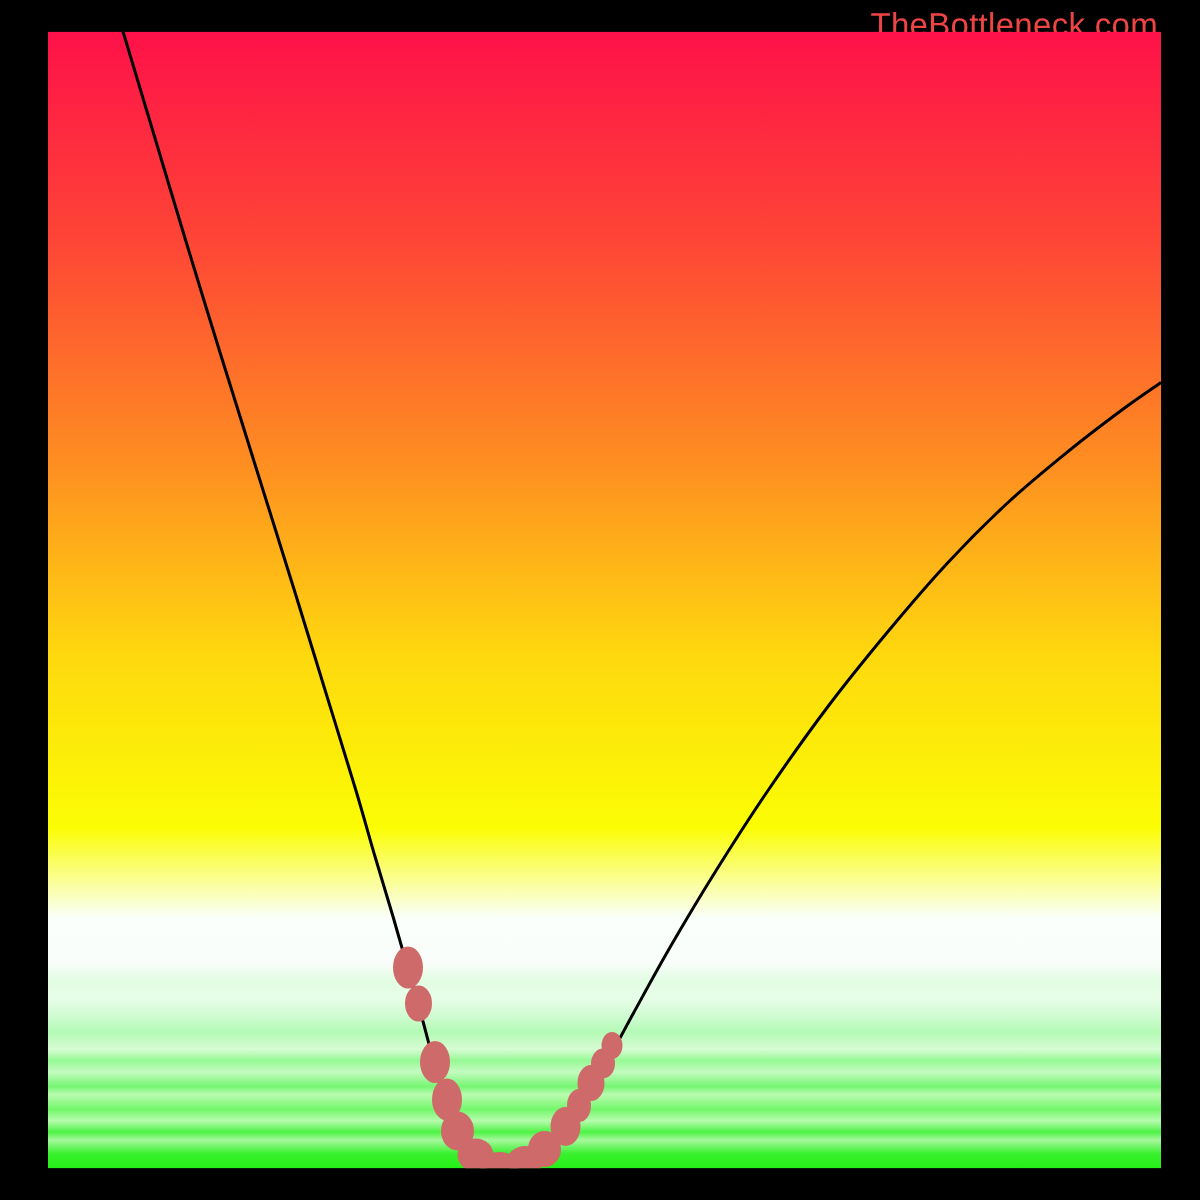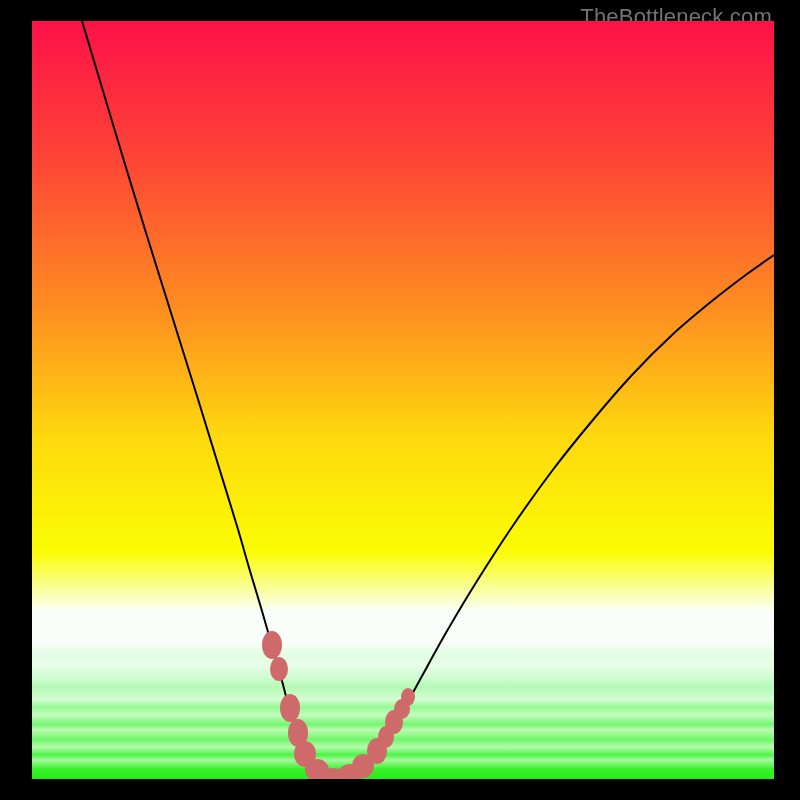--- a/index.html
+++ b/index.html
@@ -24,21 +24,21 @@
     left: 32px;
     top: 21px;
     width: 742px;
     height: 758px;
     overflow: hidden;
   }
   .watermark {
     position: absolute;
     top: 4px;
     right: 28px;
-    color: #737373;
+    color: #ef4444;
     font-size: 22px;
     font-weight: 500;
     letter-spacing: 0.2px;
     user-select: none;
   }
   svg { display: block; }
 </style>
 </head>
 <body>
 

